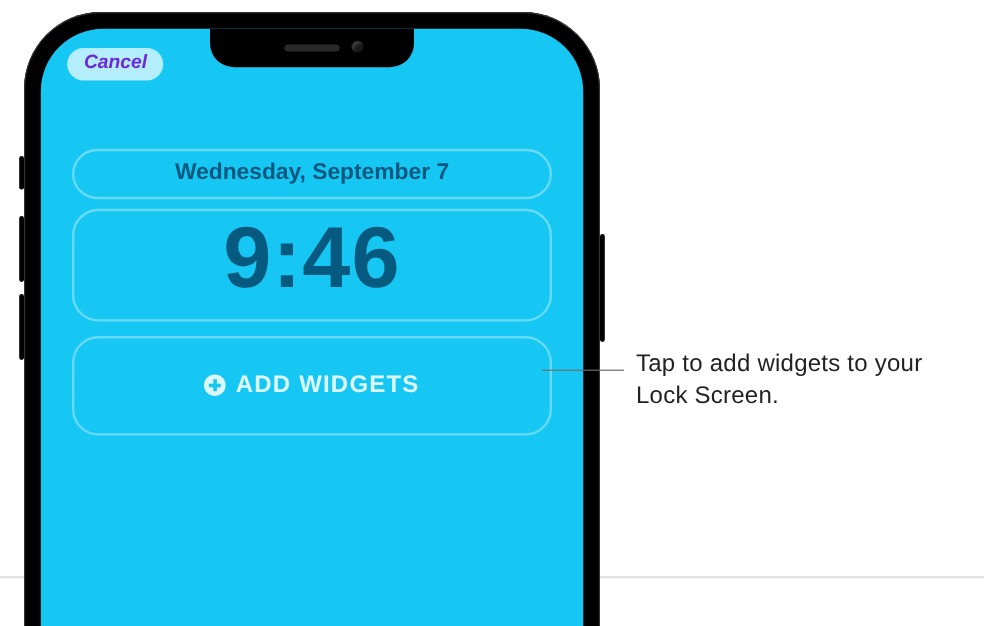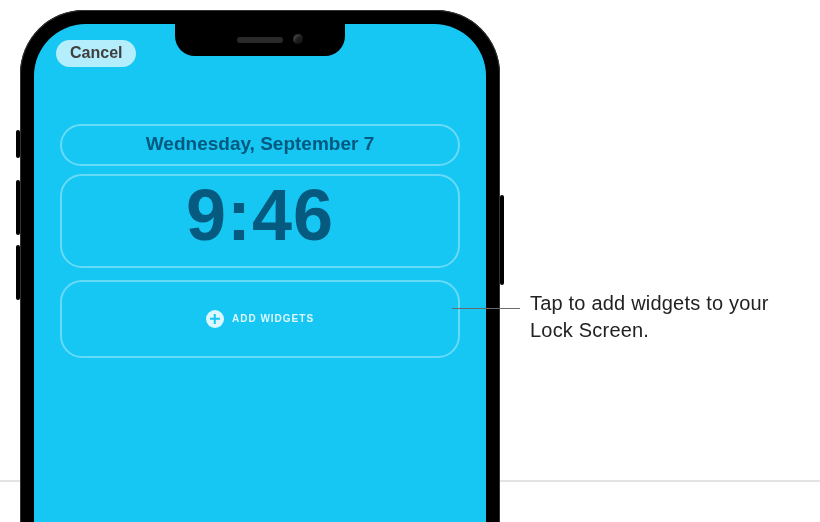--- a/index.html
+++ b/index.html
@@ -101,23 +101,24 @@
     display: flex;
     justify-content: space-between;
     align-items: center;
   }
   .pill-btn {
     background: rgba(255,255,255,0.68);
     border-radius: 18px;
     padding: 5px 14px 6px;
     font-size: 16px;
     font-weight: 600;
-    color: #404040;
+    color: #6d28d9;
     display: inline-block;
     line-height: 1;
+    font-style: italic;
   }
   .pill-btn.done { font-weight: 700; }
 
   
   .panels {
     position: absolute;
     top: 100px;
     left: 26px;
     right: 26px;
   }
@@ -147,21 +148,21 @@
   .widgets-panel {
     text-align: center;
     padding: 28px 12px;
     display: flex;
     align-items: center;
     justify-content: center;
     gap: 8px;
     color: rgba(255,255,255,0.85);
     font-weight: 700;
     letter-spacing: 1px;
-    font-size: 10px;
+    font-size: 20px;
   }
   .plus-icon {
     width: 18px;
     height: 18px;
     border-radius: 50%;
     background: rgba(255,255,255,0.85);
     position: relative;
     flex: 0 0 auto;
   }
   .plus-icon::before, .plus-icon::after {

